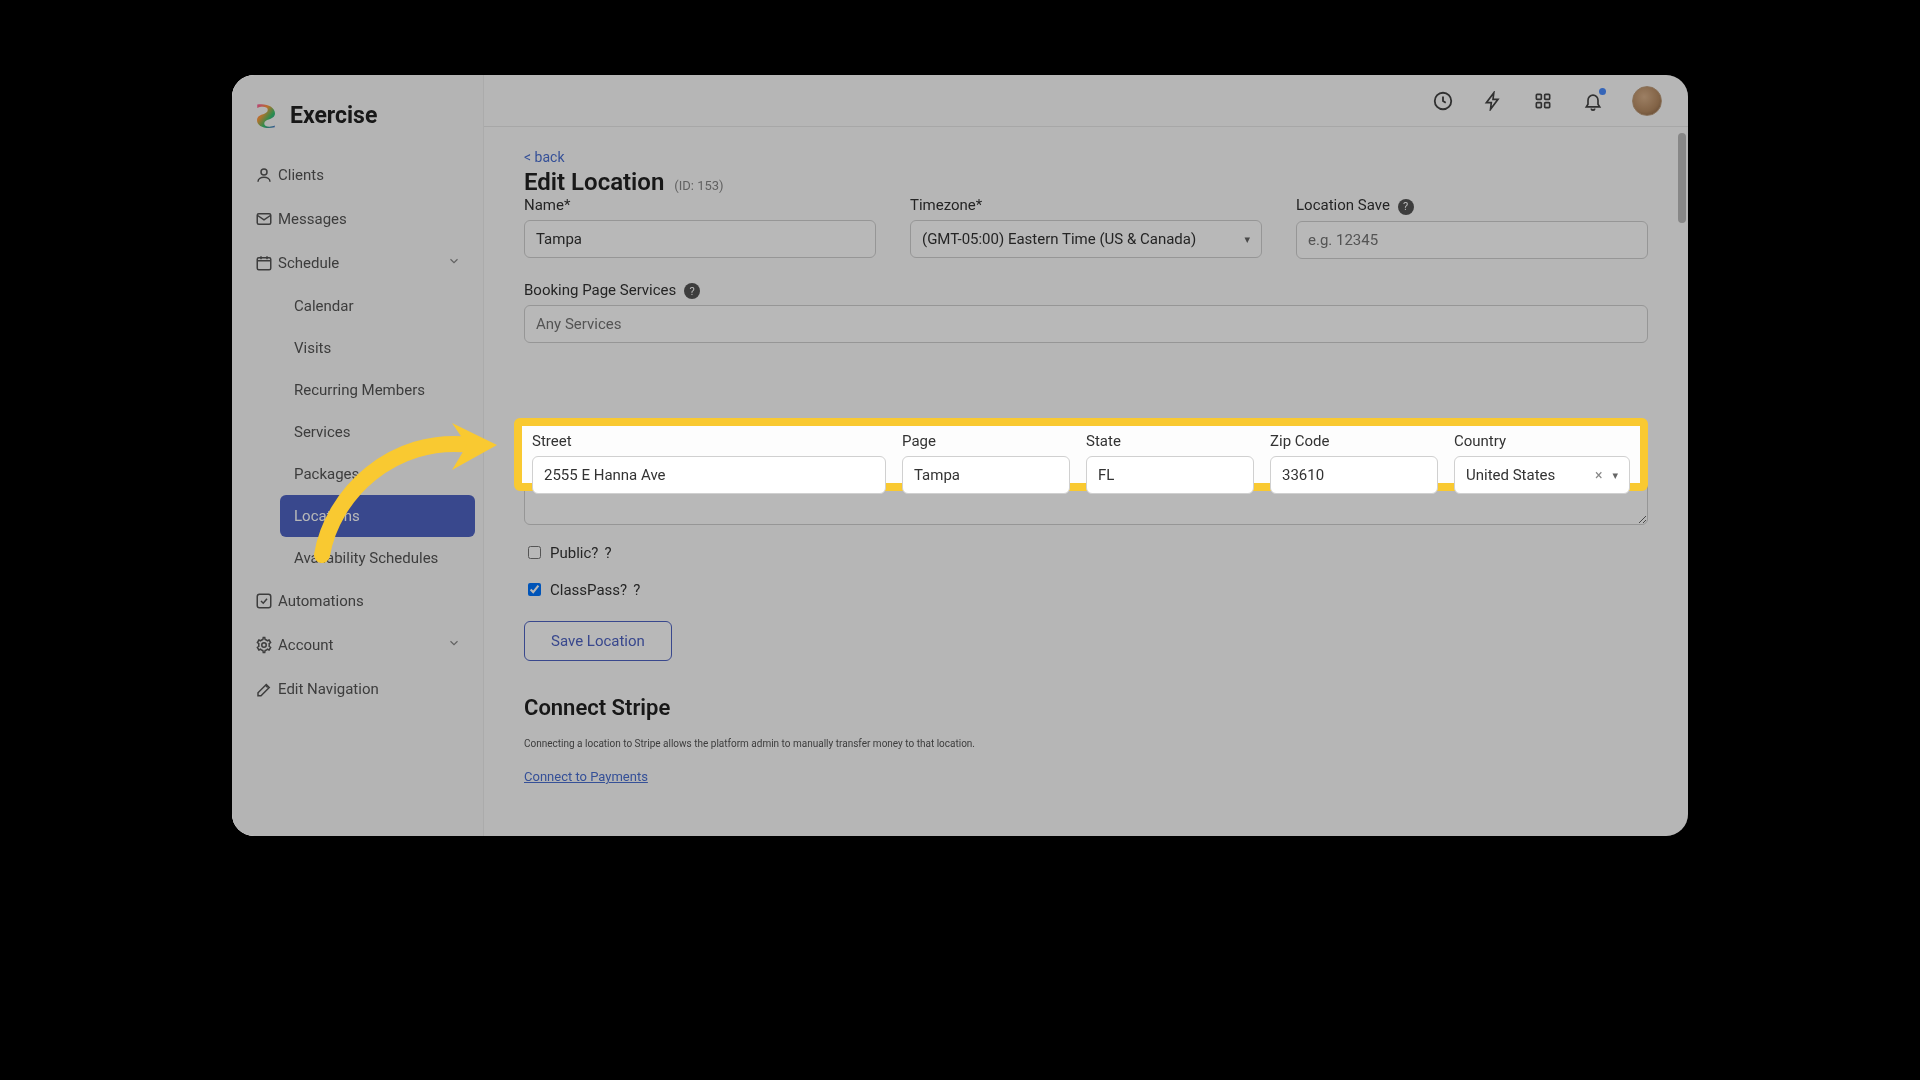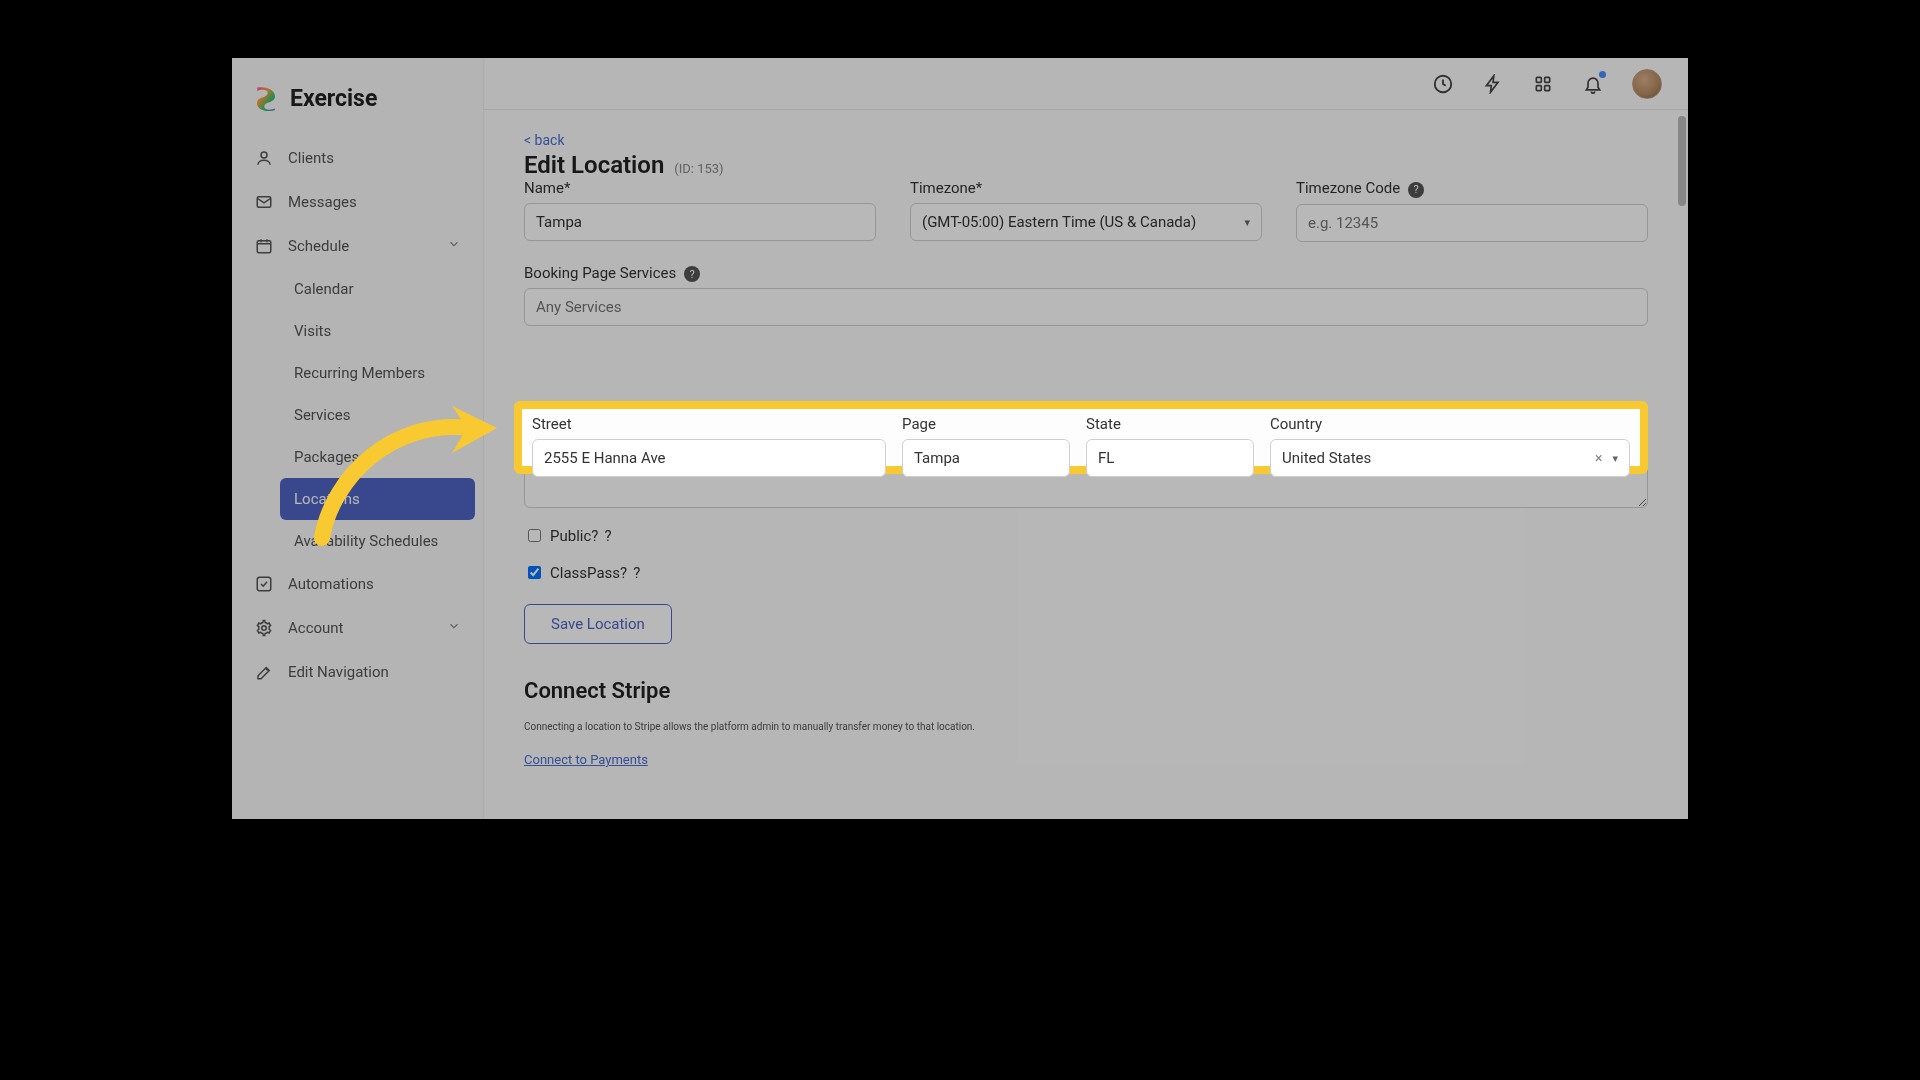--- a/index.html
+++ b/index.html
@@ -7,33 +7,33 @@
     --muted:#666;
     --border:#d0d0d0;
     --bg:#fdfdfd;
     --sidebar-bg:#fafafa;
     --active:#4f64c4;
     --link:#4a6fd2;
     --highlight:#f9c931;
   }
   *{box-sizing:border-box;font-family:-apple-system,BlinkMacSystemFont,"Segoe UI",Roboto,Arial,sans-serif;}
   html,body{margin:0;padding:0;height:100%;background:#000;}
-  .letterbox{width:1456px;height:761px;margin:0 auto;position:relative;top:58px;background:var(--bg);overflow:hidden;}
+  .letterbox{width:1456px;height:761px;margin:0 auto;position:relative;top:75px;background:var(--bg);overflow:hidden;border-radius:22px;}
   
   .dim-overlay{position:absolute;inset:0;background:rgba(0,0,0,0.28);pointer-events:none;z-index:50;}
   .highlight-cut{position:absolute;background:var(--bg);border:8px solid var(--highlight);border-radius:6px;z-index:51;pointer-events:none;}
   .arrow{position:absolute;z-index:60;pointer-events:none;}
   
   .app{display:flex;height:100%;}
   .sidebar{width:255px;background:var(--sidebar-bg);border-right:1px solid #eee;display:flex;flex-direction:column;}
   .brand{display:flex;align-items:center;gap:10px;padding:26px 20px 18px 20px;}
   .brand-logo{width:28px;height:28px;}
   .brand-name{font-size:23px;font-weight:700;color:#222;}
   .nav{padding:6px 8px 0 8px;}
-  .nav-item{display:flex;align-items:center;gap:14px;padding:12px 14px;color:#555;font-size:15px;border-radius:6px;cursor:pointer;}
+  .nav-item{display:flex;align-items:center;gap:4px;padding:12px 14px;color:#555;font-size:15px;border-radius:6px;cursor:pointer;}
   .nav-item .icon{width:20px;height:20px;display:flex;align-items:center;justify-content:center;color:#555;}
   .nav-item .chev{margin-left:auto;color:#888;}
   .subnav{padding-left:40px;}
   .subnav .sub-item{padding:12px 14px;color:#555;font-size:15px;border-radius:6px;cursor:pointer;}
   .subnav .sub-item.active{background:var(--active);color:#fff;}
   
   .main{flex:1;display:flex;flex-direction:column;}
   .topbar{height:52px;border-bottom:1px solid #e8e8e8;display:flex;align-items:center;justify-content:flex-end;gap:28px;padding:0 26px;}
   .topbar .ticon{width:22px;height:22px;display:flex;align-items:center;justify-content:center;color:#444;cursor:pointer;position:relative;}
   .topbar .avatar{width:30px;height:30px;border-radius:50%;background:radial-gradient(circle at 40% 35%,#d9b18b 0%,#b58a62 60%,#7a5a3e 100%);border:1px solid #c0a080;}
@@ -210,21 +210,21 @@
           </div>
           <div class="field" style="flex:0 0 352px">
             <label>Timezone*</label>
             <div class="select-like">
               <span>(GMT-05:00) Eastern Time (US &amp; Canada)</span>
               <span class="caret">▾</span>
             </div>
           </div>
           <div class="field" style="flex:0 0 352px">
             <label>
-              <span>Timezone Code</span>
+              <span>Location Save</span>
               <span class="help">?</span>
             </label>
             <input type="text" placeholder="e.g. 12345" style="">
           </div>
         </div>
 
         <div class="field" style="margin-top:22px">
           <label>
             <span>Booking Page Services</span>
             <span class="help">?</span>
@@ -268,20 +268,24 @@
         <label>Street</label>
         <input type="text" value="2555 E Hanna Ave" style="">
       </div>
       <div class="field" style="flex:0 0 168px">
         <label>Page</label>
         <input type="text" value="Tampa" style="">
       </div>
       <div class="field" style="flex:0 0 168px">
         <label>State</label>
         <input type="text" value="FL" style="">
+      </div>
+      <div class="field" style="flex:0 0 168px">
+        <label>Zip Code</label>
+        <input type="text" value="33610" style="">
       </div>
       <div class="field" style="flex:1">
         <label>Country</label>
         <div class="select-like">
           <span>United States</span>
           <span style="display:flex;align-items:center;gap:4px">
             <span class="clear-x">×</span>
             <span class="caret">▾</span>
           </span>
         </div>

